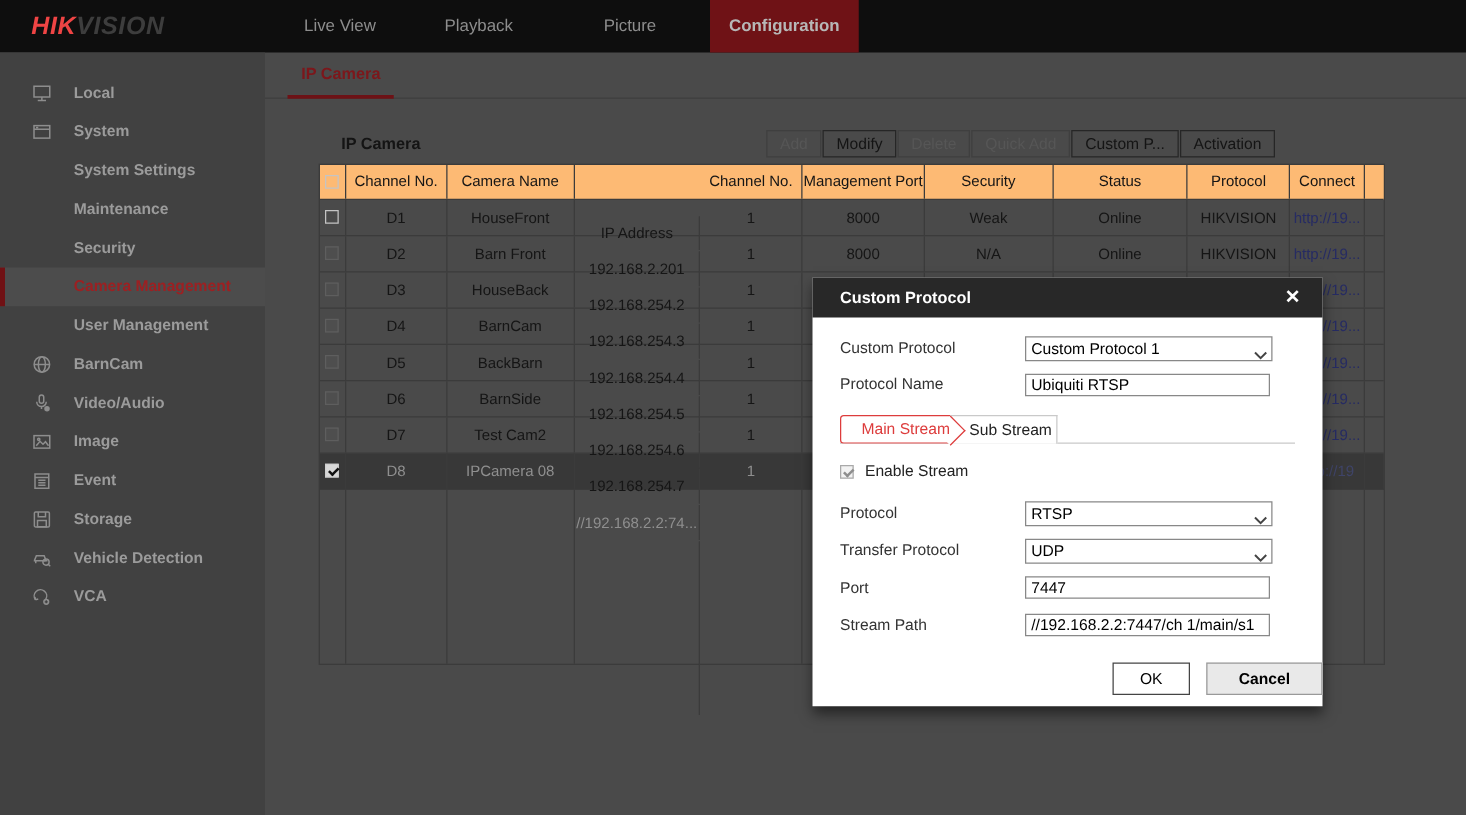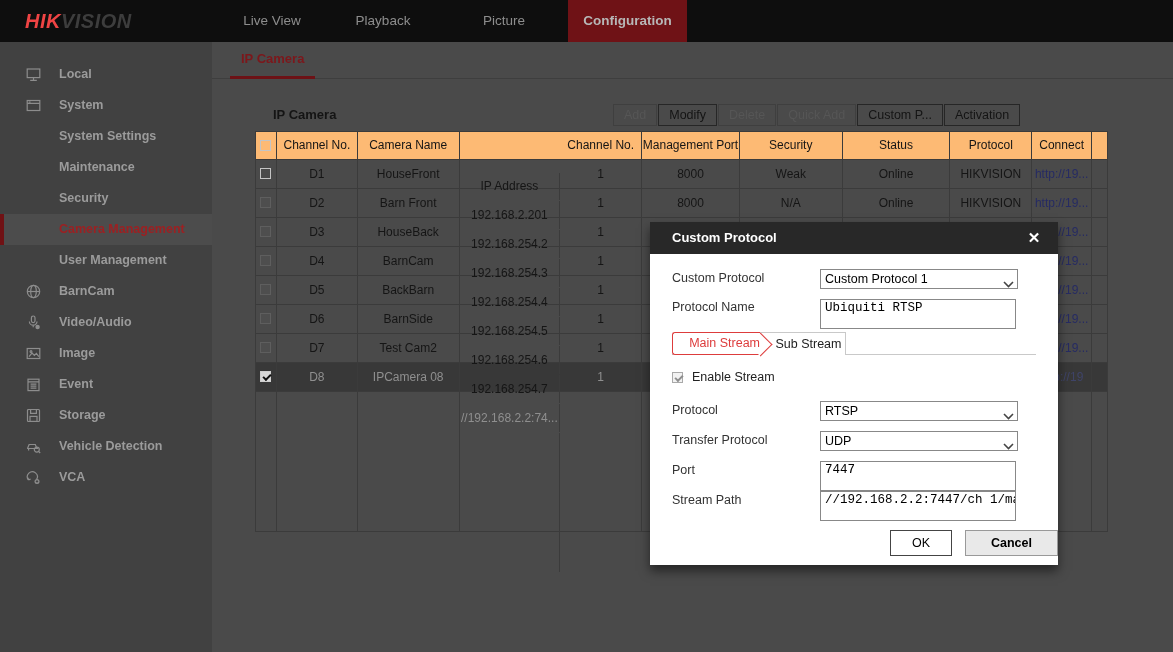--- a/index.html
+++ b/index.html
@@ -75,21 +75,21 @@
   .modal { position:absolute; left:650px; top:222px; width:408px; height:343px; background:#ffffff;
            box-shadow:0 6px 10px rgba(0,0,0,.5); z-index:10; }
   .modal-header { position:absolute; left:0; top:0; width:408px; height:32px; background:#282828;
                   color:#ffffff; font-size:13px; font-weight:bold; line-height:32px; padding-left:22px; }
   .modal-close { position:absolute; right:12px; top:0; width:24px; height:32px; line-height:32px;
                  text-align:center; color:#ffffff; font-size:15px; font-weight:bold; cursor:pointer; }
   .m-label { position:absolute; left:22px; font-size:12.5px; color:#333333; white-space:nowrap; }
   .m-select, .m-input { position:absolute; left:170px; background:#ffffff; border:1px solid #888888;
         font-size:12.5px; color:#000000; padding-left:4px; white-space:nowrap; overflow:hidden; cursor:text; }
   .m-select { width:198px; height:20px; line-height:18px; cursor:pointer; }
-  .m-input { width:196px; height:30px; line-height:16px;font-family:Liberation Mono, monospace; }
+  .m-input { width:196px; height:18px; line-height:16px; }
   .m-select .chev { position:absolute; right:3px; top:5px; }
 
   .mtabs-line { position:absolute; left:22px; top:132px; width:364px; height:1px; background:#c9c9c9; }
   .mtab-main { position:absolute; left:22px; top:110px; width:88px; height:23px; background:#fff;
         border:1px solid #dd3c3c; border-right:none; border-radius:3px 0 0 3px;
         color:#dd3c3c; font-size:12.5px; text-align:right; line-height:21px; cursor:pointer; z-index:3; }
   .mtab-main::after { content:""; position:absolute; right:-8.5px; top:2.6px; width:16px; height:16px;
         transform:rotate(45deg); border-top:1px solid #dd3c3c; border-right:1px solid #dd3c3c;
         background:#fff; z-index:-1; }
   .mtab-sub { position:absolute; left:110px; top:110px; width:86px; height:23px; background:#fff;

